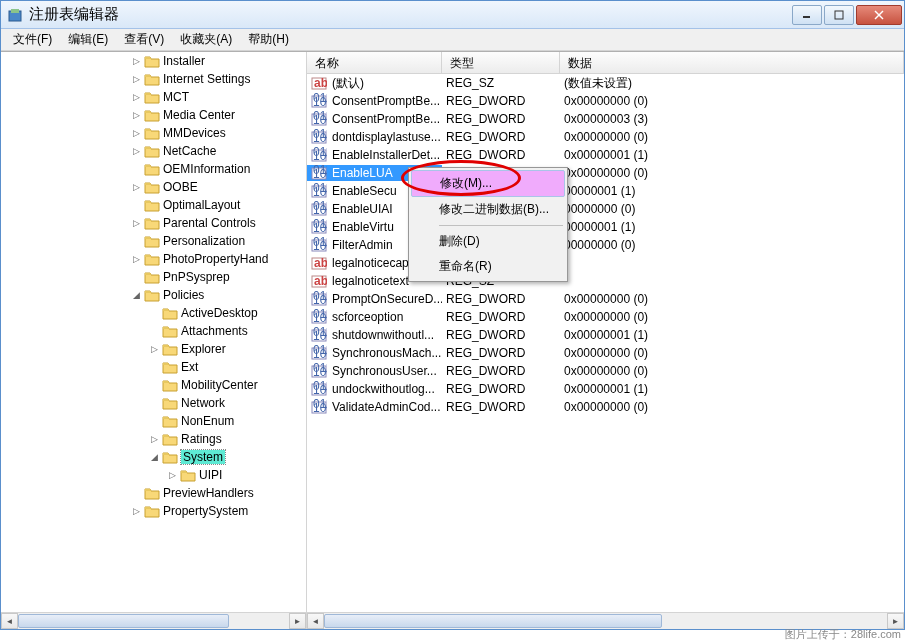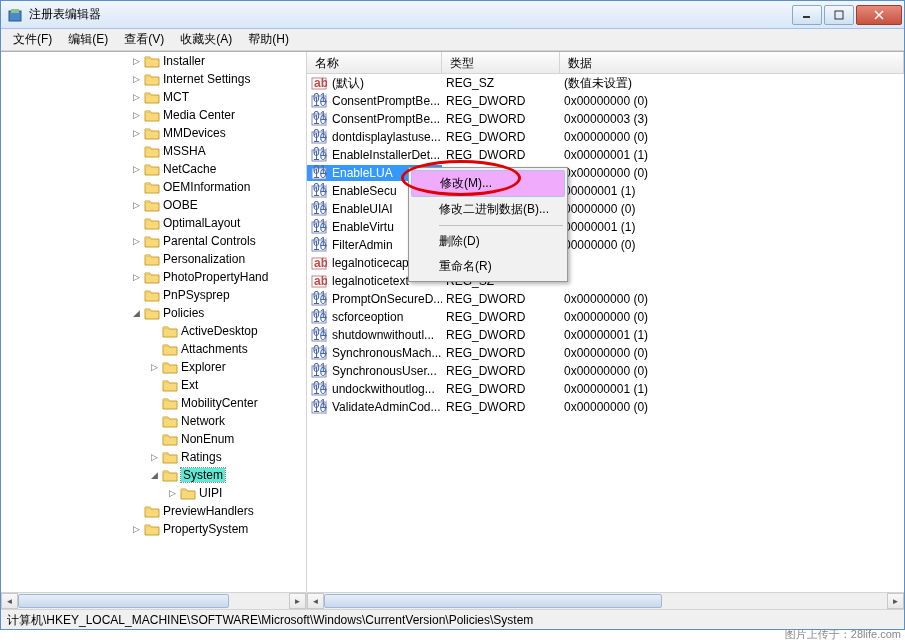--- a/index.html
+++ b/index.html
@@ -1,21 +1,21 @@
 <!DOCTYPE html>
 <html><head>
   <meta charset="utf-8">
   <style>
     * { margin: 0; padding: 0; box-sizing: border-box; font-family: "Microsoft YaHei", "SimSun", sans-serif; font-size: 12px; }
     body { width: 905px; height: 642px; background: #fff; overflow: hidden; }
     .window { width: 905px; height: 630px; border: 1px solid #5a8fcc; display: flex; flex-direction: column; }
 
     .titlebar { height: 28px; background: linear-gradient(#f0f6fd, #d9e8f8); display: flex; align-items: center; border-bottom: 1px solid #a4c2e8; }
     .app-icon { width: 16px; height: 16px; margin: 0 6px; }
-    .title-text { flex: 1; font-size: 12px; color: #000; }
+    .title-text { flex: 1; font-size: 15px; color: #000; }
     .win-controls { display: flex; }
     .win-btn { width: 30px; height: 20px; border: 1px solid #8aa8c8; margin-right: 2px; display: flex; align-items: center; justify-content: center; background: linear-gradient(#f3f8fd, #cfe1f4); border-radius: 2px; }
     .win-btn.close { background: linear-gradient(#e68a7a, #c75240); border-color: #a03b2d; width: 46px; }
 
     .menubar { height: 22px; background: #f0f0f0; display: flex; align-items: center; border-bottom: 1px solid #d4d4d4; padding-left: 4px; }
     .menu-item { padding: 2px 8px; cursor: default; }
 
     .content { flex: 1; display: flex; border-top: 1px solid #b0b0b0; overflow: hidden; }
 
     .tree-pane { width: 306px; overflow: hidden; position: relative; border-right: 1px solid #d4d4d4; }
@@ -143,29 +143,20 @@
             <span class="indent" style="width:126px"></span>
             <span class="expander">▷</span>
             <span class="folder-icon"><svg width="16" height="14">
                 <path d="M1 3 h5 l1 2 h8 v8 h-14 z" fill="#f8d878" stroke="#c8a030"></path>
                 <path d="M1 3 h5 l1 2 h-6 z" fill="#e8c860"></path>
               </svg></span>
             <span class="tree-label">MMDevices</span>
           </div>
           <div class="tree-row">
             <span class="indent" style="width:126px"></span>
-            <span class="expander"></span>
-            <span class="folder-icon"><svg width="16" height="14">
-                <path d="M1 3 h5 l1 2 h8 v8 h-14 z" fill="#f8d878" stroke="#c8a030"></path>
-                <path d="M1 3 h5 l1 2 h-6 z" fill="#e8c860"></path>
-              </svg></span>
-            <span class="tree-label">MSSHA</span>
-          </div>
-          <div class="tree-row">
-            <span class="indent" style="width:126px"></span>
             <span class="expander">▷</span>
             <span class="folder-icon"><svg width="16" height="14">
                 <path d="M1 3 h5 l1 2 h8 v8 h-14 z" fill="#f8d878" stroke="#c8a030"></path>
                 <path d="M1 3 h5 l1 2 h-6 z" fill="#e8c860"></path>
               </svg></span>
             <span class="tree-label">NetCache</span>
           </div>
           <div class="tree-row">
             <span class="indent" style="width:126px"></span>
             <span class="expander"></span>
@@ -603,18 +594,15 @@
         <div class="arrow">◄</div>
         <div class="track">
             <div class="thumb" style="left:0;width:60%"></div>
           </div>
         <div class="arrow">►</div>
       </div>
     </div>
 
   </div>
 
-  <div class="statusbar">
-    <span>计算机\HKEY_LOCAL_MACHINE\SOFTWARE\Microsoft\Windows\CurrentVersion\Policies\System</span>
-  </div>
 </div>
 
 <span class="watermark">图片上传于：28life.com</span>
 
 </body></html>

